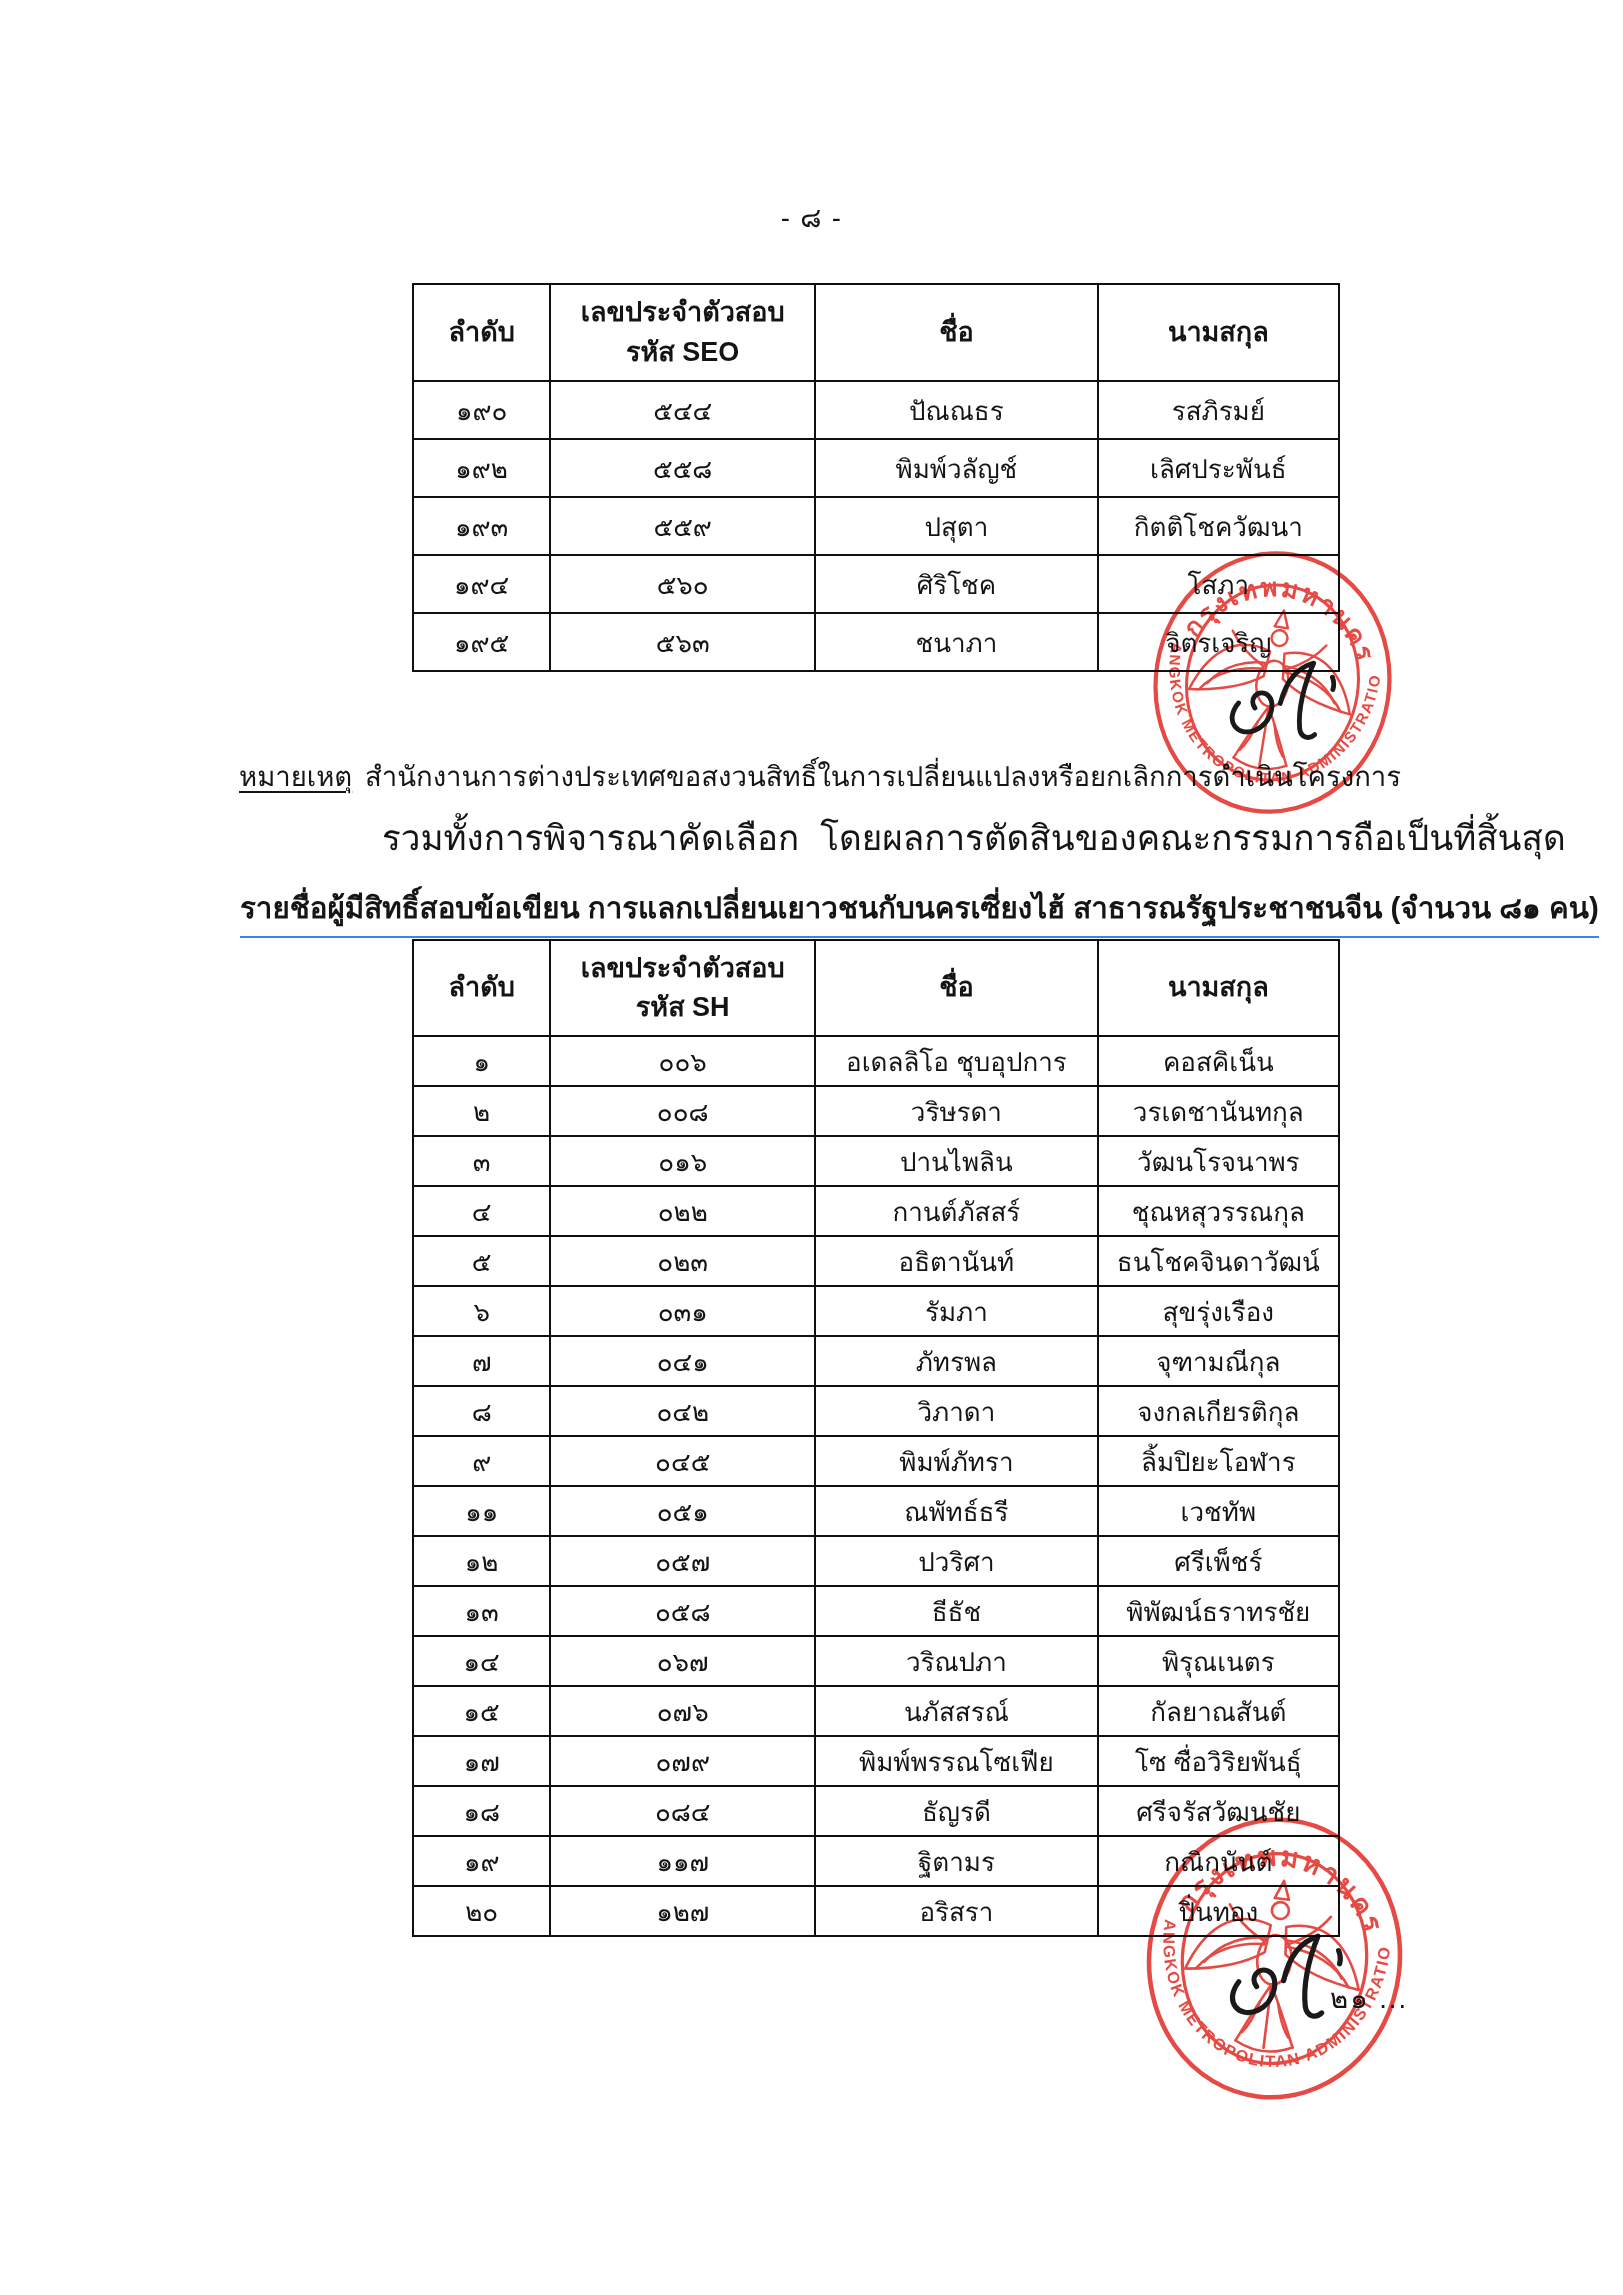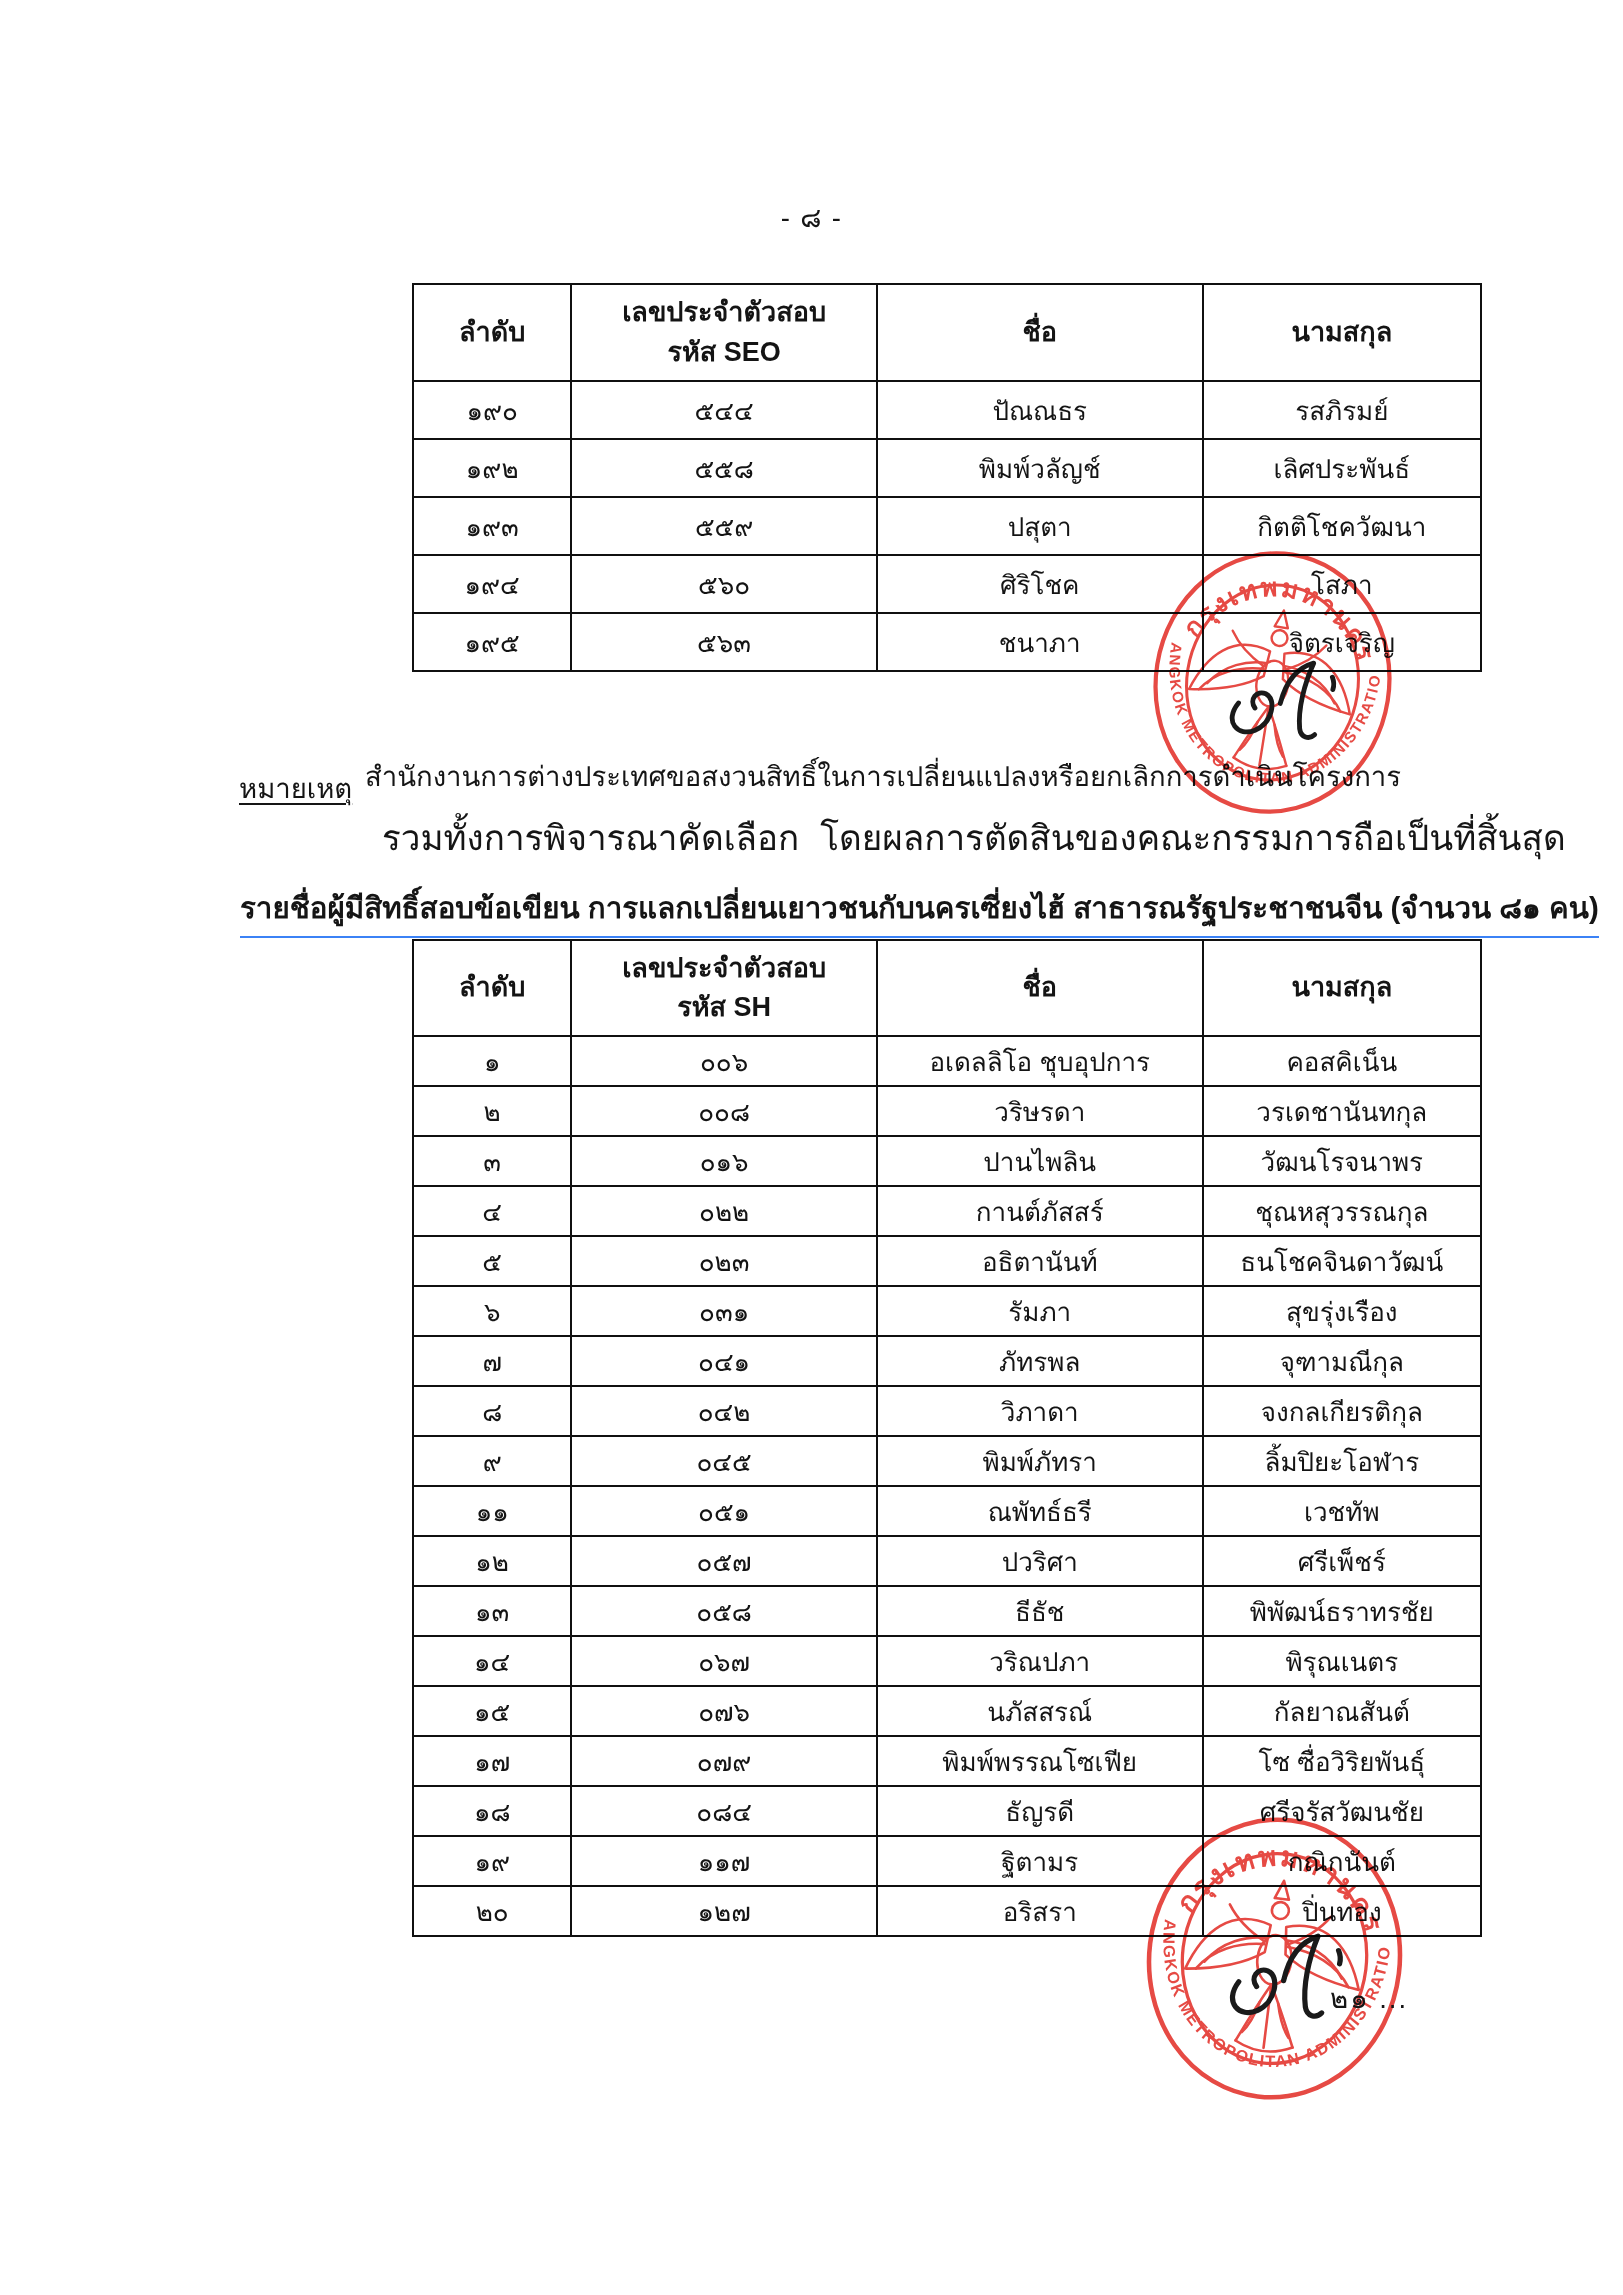--- a/index.html
+++ b/index.html
@@ -9,40 +9,40 @@
     overflow:hidden;
   }
   .abs{position:absolute;}
   
   #page-number{
     left:0;top:195px;width:1623px;text-align:center;
     font-size:27.5px;letter-spacing:1.3px;
   }
   
   table.roster{
-    position:absolute;left:412px;width:1070px;
+    position:absolute;left:412px;width:928px;
     border-collapse:collapse;table-layout:fixed;
     font-size:26px;color:#141414;
   }
   table.roster th,table.roster td{
     border:2px solid #101010;text-align:center;vertical-align:middle;
     padding:0;overflow:hidden;
   }
   table.roster{border:2.6px solid #101010;}
   table.roster thead th{font-weight:bold;font-size:27px;line-height:1.45;}
   #table-seo{top:283px;}
   #table-seo thead tr{height:97px;}
   #table-seo tbody tr{height:58px;}
   #table-sh{top:939px;}
   #table-sh thead tr{height:96px;}
   #table-sh tbody tr{height:50px;}
   
   #note-label{
     left:239px;top:754px;font-size:27.5px;
-    text-decoration:underline;text-decoration-thickness:2px;text-underline-offset:5.2px;margin-top:12px;
+    text-decoration:underline;text-decoration-thickness:2px;text-underline-offset:5.2px;
   }
   #note-line1{left:365px;top:754px;font-size:27.5px;}
   #note-line2{left:382px;top:810px;font-size:35px;font-family:Liberation Mono, monospace;}
   
   #section2-heading{
     left:240px;top:884px;font-size:29.5px;font-weight:bold;
     border-bottom:2px solid #3b82f6;padding-bottom:5.2px;
   }
   
   .stamp{position:absolute;mix-blend-mode:multiply;pointer-events:none;}

